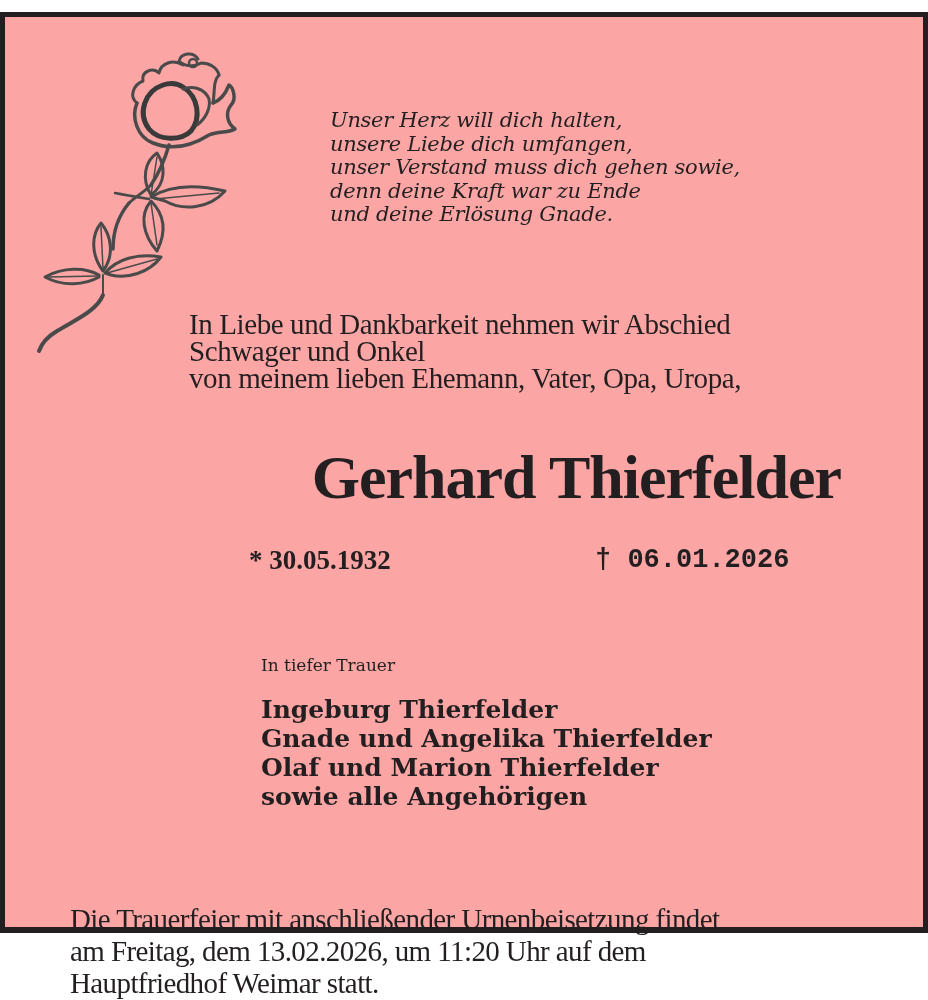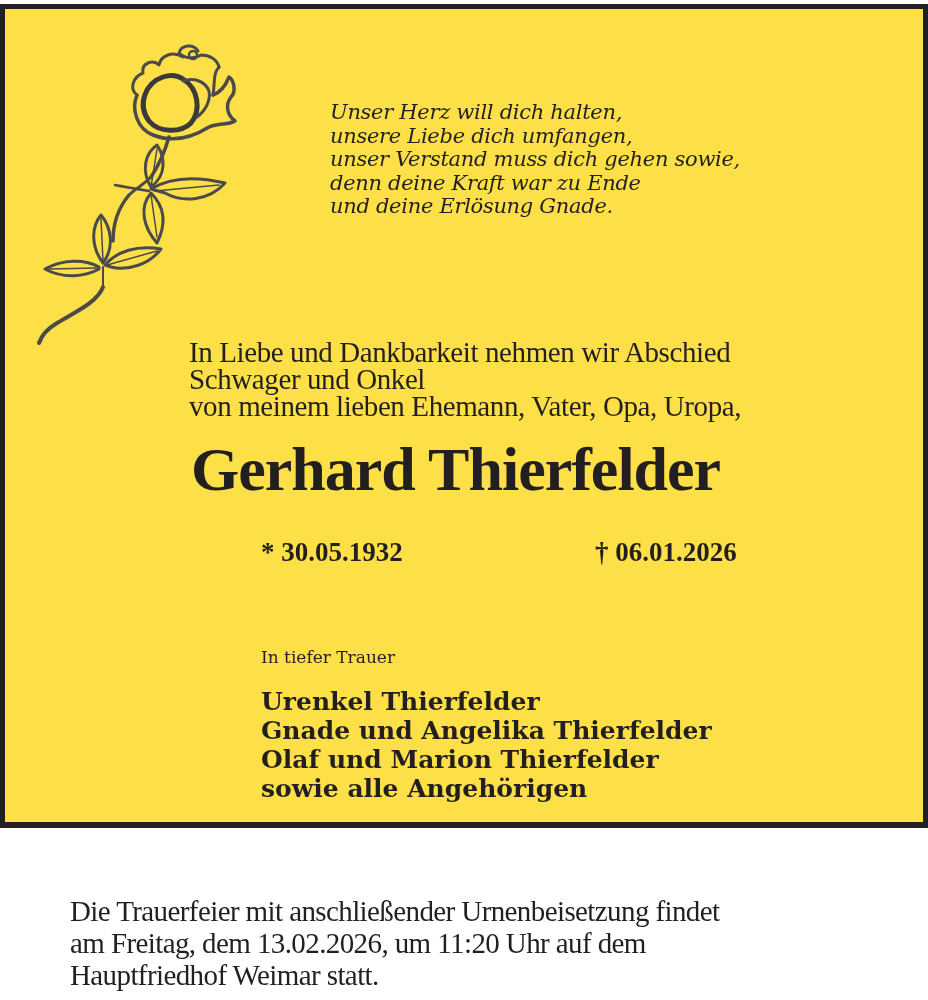--- a/index.html
+++ b/index.html
@@ -1,46 +1,47 @@
 <!DOCTYPE html>
 <html><head>
   <meta charset="utf-8">
   <style>
     html, body { margin: 0; padding: 0; background: #ffffff; }
     body { width: 928px; height: 1000px; position: relative; overflow: hidden; }
     .frame {
-      position: absolute; left: 0; top: 4px; width: 928px; height: 824px;
+      position: absolute; left: 0; top: 12px; width: 928px; height: 921px;
       box-sizing: border-box; border: 5px solid #231f20; border-bottom-width: 6px;
-      background: #fde047;
+      background: #fca5a5;
     }
     .serif { font-family: "DejaVu Serif", "Liberation Serif", serif; color: #231f20; }
     .cond { font-family: "Liberation Serif", "DejaVu Serif", serif; color: #231f20; }
     .rose { position: absolute; left: 28px; top: 28px; width: 240px; height: 310px; }
     .poem {
       position: absolute; left: 325px; top: 92px;
       font-style: italic; font-size: 21px; line-height: 23.5px;
       letter-spacing: -0.3px;
     }
     .poem div { white-space: nowrap; }
     .intro {
       position: absolute; left: 184px; top: 294px;
-      font-size: 29px; line-height: 27px; letter-spacing: -0.4px; margin-top: 36px;
+      font-size: 29px; line-height: 27px; letter-spacing: -0.4px;
     }
     .intro div { white-space: nowrap; }
     .name {
       position: absolute; left: 186px; top: 424px; width: 650px;
       font-size: 62px; font-weight: bold; line-height: 72px; letter-spacing: -1px;
       white-space: nowrap;
+      text-align: right;
     }
     .date {
       position: absolute; top: 526px;
       font-size: 27px; font-weight: bold; line-height: 34px; white-space: nowrap;
     }
-    .date.birth { left: 244px; margin-left: 12px; }
-    .date.death { left: 590px; }
+    .date.birth { left: 244px; }
+    .date.death { left: 590px; font-family: Liberation Mono, monospace; }
     .mourn-label {
       position: absolute; left: 256px; top: 632px;
       font-size: 17px; line-height: 32px; white-space: nowrap;
     }
     .family {
       position: absolute; left: 256px; top: 678px;
       font-size: 25px; font-weight: bold; line-height: 29px;
     }
     .family div { white-space: nowrap; }
     .service {
@@ -103,21 +104,21 @@
   </div>
 
   <div class="name cond">Gerhard Thierfelder</div>
 
   <div class="date birth cond">* 30.05.1932</div>
   <div class="date death cond">† 06.01.2026</div>
 
   <div class="mourn-label serif">In tiefer Trauer</div>
 
   <div class="family serif">
-    <div>Urenkel Thierfelder</div>
+    <div>Ingeburg Thierfelder</div>
     <div>Gnade und Angelika Thierfelder</div>
     <div>Olaf und Marion Thierfelder</div>
     <div>sowie alle Angehörigen</div>
   </div>
 
   <div class="service cond">
     <div>Die Trauerfeier mit anschließender Urnenbeisetzung findet</div>
     <div>am Freitag, dem 13.02.2026, um 11:20 Uhr auf dem</div>
     <div>Hauptfriedhof Weimar statt.</div>
   </div>

